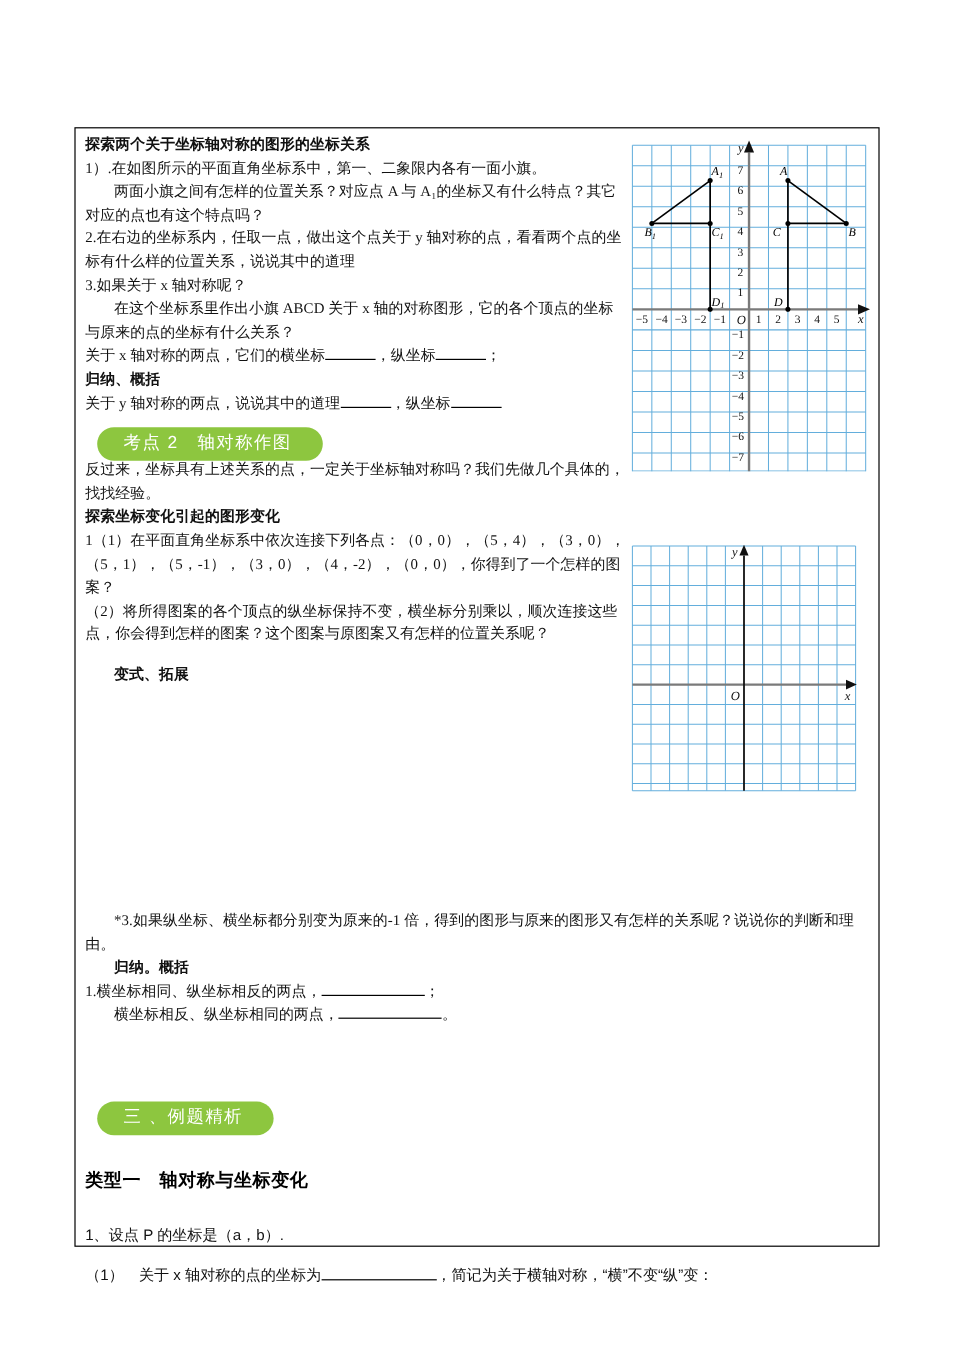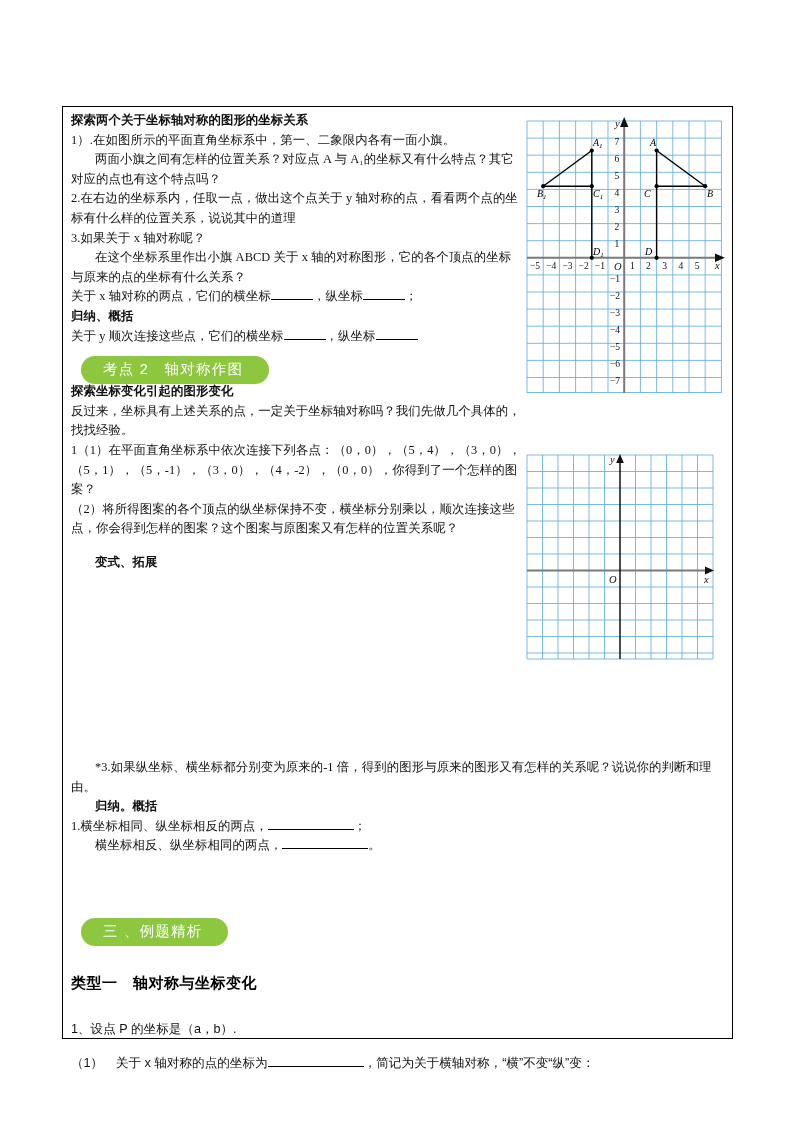--- a/index.html
+++ b/index.html
@@ -115,29 +115,29 @@
 
         <div class="t bold">探索两个关于坐标轴对称的图形的坐标关系</div>
         <div class="t">1）.在如图所示的平面直角坐标系中，第一、二象限内各有一面小旗。</div>
         <div class="t indent">两面小旗之间有怎样的位置关系？对应点 A 与 A₁的坐标又有什么特点？其它对应的点也有这个特点吗？</div>
         <div class="t">2.在右边的坐标系内，任取一点，做出这个点关于 y 轴对称的点，看看两个点的坐标有什么样的位置关系，说说其中的道理</div>
         <div class="t">3.如果关于 x 轴对称呢？</div>
         <div class="t indent">在这个坐标系里作出小旗 ABCD 关于 x 轴的对称图形，它的各个顶点的坐标与原来的点的坐标有什么关系？</div>
 
         <div class="t"><span>关于 x 轴对称的两点，它们的横坐标</span><span class="blank-u u-sm"></span><span>，纵坐标</span><span class="blank-u u-sm"></span><span>；</span></div>
         <div class="t bold">归纳、概括</div>
-        <div class="t"><span>关于 y 顺次连接这些点，它们的横坐标</span><span class="blank-u u-sm"></span><span>，纵坐标</span><span class="blank-u u-sm"></span></div>
+        <div class="t"><span>关于 y 轴对称的两点，说说其中的道理</span><span class="blank-u u-sm"></span><span>，纵坐标</span><span class="blank-u u-sm"></span></div>
 
         <div class="pill-wrap gap14">
           <span class="pill">考点 2　轴对称作图</span>
         </div>
         <div class="gap6"></div>
 
+        <div class="t">反过来，坐标具有上述关系的点，一定关于坐标轴对称吗？我们先做几个具体的，找找经验。</div>
         <div class="t bold">探索坐标变化引起的图形变化</div>
-        <div class="t">反过来，坐标具有上述关系的点，一定关于坐标轴对称吗？我们先做几个具体的，找找经验。</div>
         <div class="t">1（1）在平面直角坐标系中依次连接下列各点：（0，0），（5，4），（3，0），（5，1），（5，-1），（3，0），（4，-2），（0，0），你得到了一个怎样的图案？</div>
         <div class="t">（2）将所得图案的各个顶点的纵坐标保持不变，横坐标分别乘以，顺次连接这些点，你会得到怎样的图案？这个图案与原图案又有怎样的位置关系呢？</div>
 
         <div class="gap14"></div>
         <div class="t bold indent">变式、拓展</div>
       </div>
 
       <div class="text-col" style="top:651px; width:655px;">
         <div class="t indent">*3.如果纵坐标、横坐标都分别变为原来的-1 倍，得到的图形与原来的图形又有怎样的关系呢？说说你的判断和理由。</div>
         <div class="t bold indent">归纳。概括</div>

